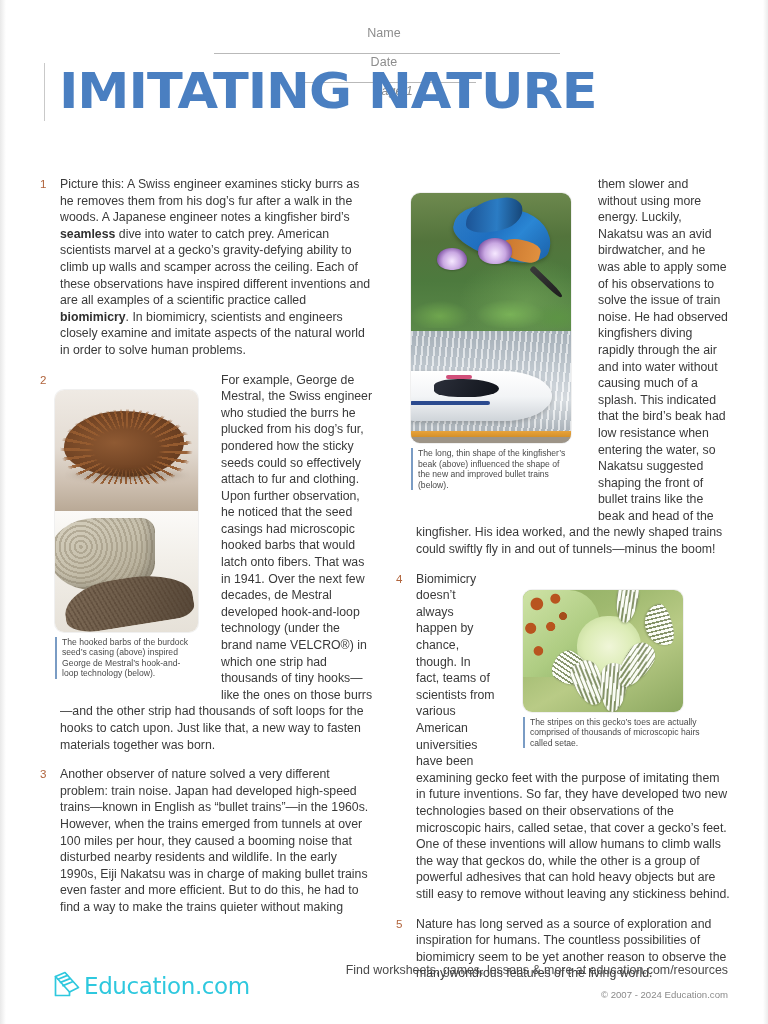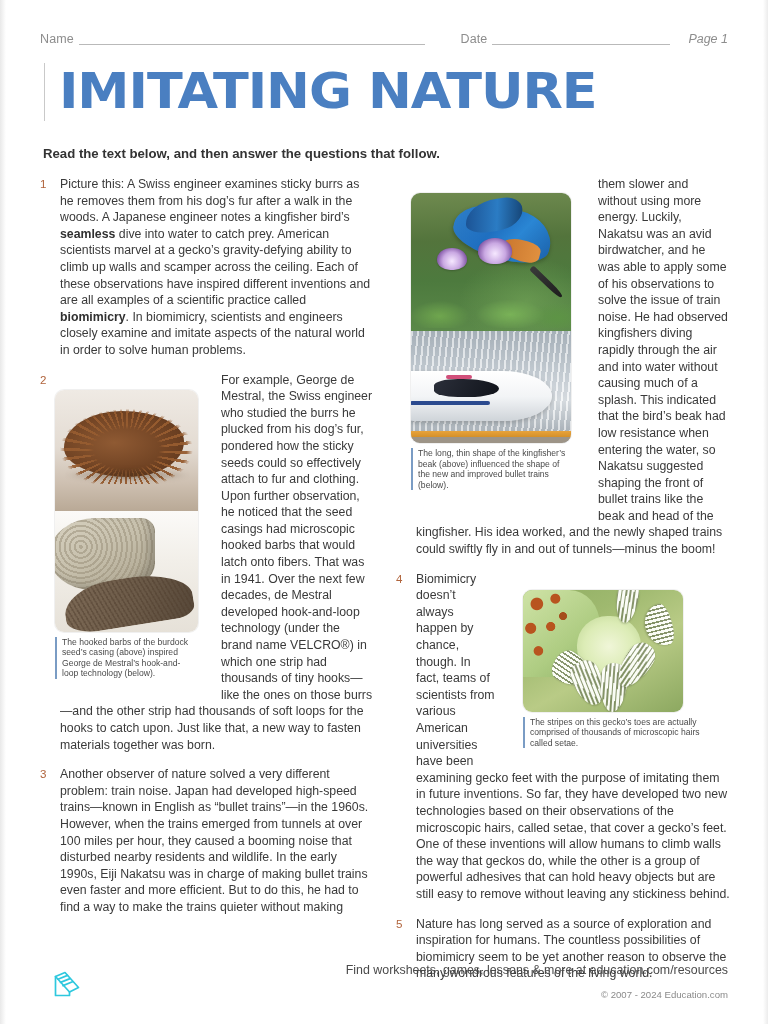--- a/index.html
+++ b/index.html
@@ -37,23 +37,24 @@
   }
 
   
   .namebar {
     position: absolute;
     left: 40px;
     top: 26px;
     width: 688px;
     height: 20px;
     display: flex;
-    align-items: flex-end;
+    align-items: center;
     font-size: 12.5px;
     color: #8d8d8d;
+    flex-direction: column;
   }
   .nb-label { white-space: nowrap; letter-spacing: .1px; }
   .nb-rule {
     flex: 0 0 auto;
     border-bottom: 1px solid #b9b9b9;
     height: 13px;
     margin: 0 0 1px 5px;
   }
   .nb-rule.name { width: 346px; }
   .nb-rule.date { width: 178px; }
@@ -401,21 +402,20 @@
     <span class="nb-label">Date</span>
     <span class="nb-rule date"></span>
     <span class="nb-page">Page 1</span>
   </div>
 
   <div class="titleblock">
     <div class="title-divider"></div>
     <div class="maintitle">IMITATING NATURE</div>
   </div>
 
-  <div class="instruction">Read the text below, and then answer the questions that follow.</div>
 
   <div class="columns">
 
     <div class="col left">
 
       <div class="para">
         <span class="pnum">1</span><span>Picture this: A Swiss engineer examines sticky burrs as he removes them from his dog’s fur after a walk in the woods. A Japanese engineer notes a kingfisher bird’s </span><b>seamless</b><span> dive into water to catch prey. American scientists marvel at a gecko’s gravity-defying ability to climb up walls and scamper across the ceiling. Each of these observations have inspired different inventions and are all examples of a scientific practice called </span><b>biomimicry</b><span>. In biomimicry, scientists and engineers closely examine and imitate aspects of the natural world in order to solve human problems.</span>
       </div>
 
       <figure class="fig-burdock">
@@ -518,20 +518,21 @@
         <svg viewBox="0 0 30 32" width="30" height="32" aria-hidden="true">
           <g fill="none" stroke="#2ec8de" stroke-width="1.7" stroke-linejoin="round" stroke-linecap="round">
             <path d="M3.5 6.5 L13 2.5 L26.5 17.5 L17.5 22 Z"></path>
             <path d="M6 9.2 L15.5 5.4"></path>
             <path d="M8.5 12.4 L18 8.6"></path>
             <path d="M11 15.6 L20.5 11.8"></path>
             <path d="M3.5 6.5 L3.5 25.5 L17.5 25.5 L17.5 22"></path>
           </g>
         </svg>
       </span>
+      <span class="logo-text">Education.com</span>
     </div>
     <div class="foot-right">
       <div class="foot-line1">Find worksheets, games, lessons &amp; more at education.com/resources</div>
       <div class="foot-line2">© 2007 - 2024 Education.com</div>
     </div>
   </div>
 
 </div>
 
 </body></html>

